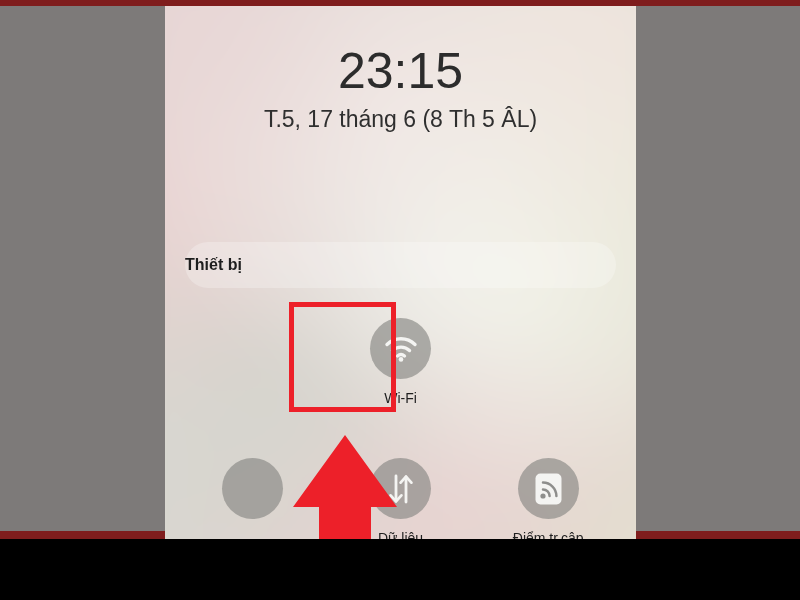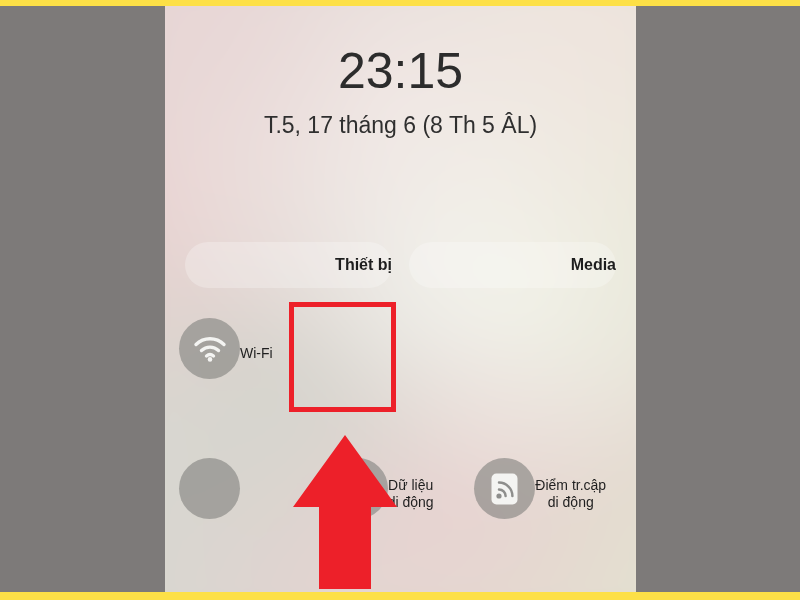--- a/index.html
+++ b/index.html
@@ -12,22 +12,22 @@
     width: 800px;
     height: 600px;
     overflow: hidden;
     font-family: "Liberation Sans", sans-serif;
   }
 
   
   #stage {
     position: relative;
     width: 800px;
-    height: 600px;
-    background: #fde047;
+    height: 539px;
+    background: #7f1d1d;
     overflow: hidden;
   }
   .letterbox {
     position: absolute;
     top: 6px;
     bottom: 8px;
     background: #7d7a79;
   }
   .letterbox.left  { left: 0;   width: 165px; }
   .letterbox.right { right: 0;  width: 164px; }
@@ -70,21 +70,21 @@
     color: #2b2b2b;
   }
   #clock-time {
     font-size: 50px;
     font-weight: 300;
     letter-spacing: 0px;
     line-height: 1;
     color: #2c2c2c;
   }
   #clock-date {
-    margin-top: 16px;
+    margin-top: 10px;
     font-size: 23px;
     font-weight: 400;
     color: #2f2f2f;
   }
 
   
   #tab-row {
     position: absolute;
     left: 20px;
     right: 20px;
@@ -92,41 +92,41 @@
     display: flex;
     gap: 17px;
   }
   .tab-pill {
     flex: 1;
     height: 46px;
     border-radius: 23px;
     background: rgba(255,255,255,0.26);
     display: flex;
     align-items: center;
-    justify-content: flex-end;
+    justify-content: flex-start;
     font-size: 16px;
     font-weight: 700;
     color: #1e1e1e;
     cursor: pointer;
   }
 
   
   .toggle-row {
     position: absolute;
     left: 14px;
     right: 14px;
     display: flex;
   }
   #toggle-row-1 { top: 312px; }
   #toggle-row-2 { top: 452px; }
 
   .toggle-cell {
     flex: 1;
     display: flex;
-    flex-direction: row;
+    flex-direction: column;
     align-items: center;
     cursor: pointer;
   }
   .toggle-circle {
     width: 61px;
     height: 61px;
     border-radius: 50%;
     background: rgba(130,130,128,0.62);
     display: flex;
     align-items: center;
@@ -179,23 +179,20 @@
     <div id="wallpaper"></div>
 
     <div id="clock-area">
       <div id="clock-time">23:15</div>
       <div id="clock-date">T.5, 17 tháng 6 (8 Th 5 ÂL)</div>
     </div>
 
     <div id="tab-row">
       <div class="tab-pill">
         <span>Thiết bị</span>
-      </div>
-      <div class="tab-pill">
-        <span>Media</span>
       </div>
     </div>
 
     <div class="toggle-row" id="toggle-row-1">
 
       <div class="toggle-cell">
         <div class="toggle-circle">
           <span>
             <svg width="34" height="27" viewBox="0 0 34 27">
               <g fill="none" stroke="#f4f4f2" stroke-width="3.4" stroke-linecap="round">

